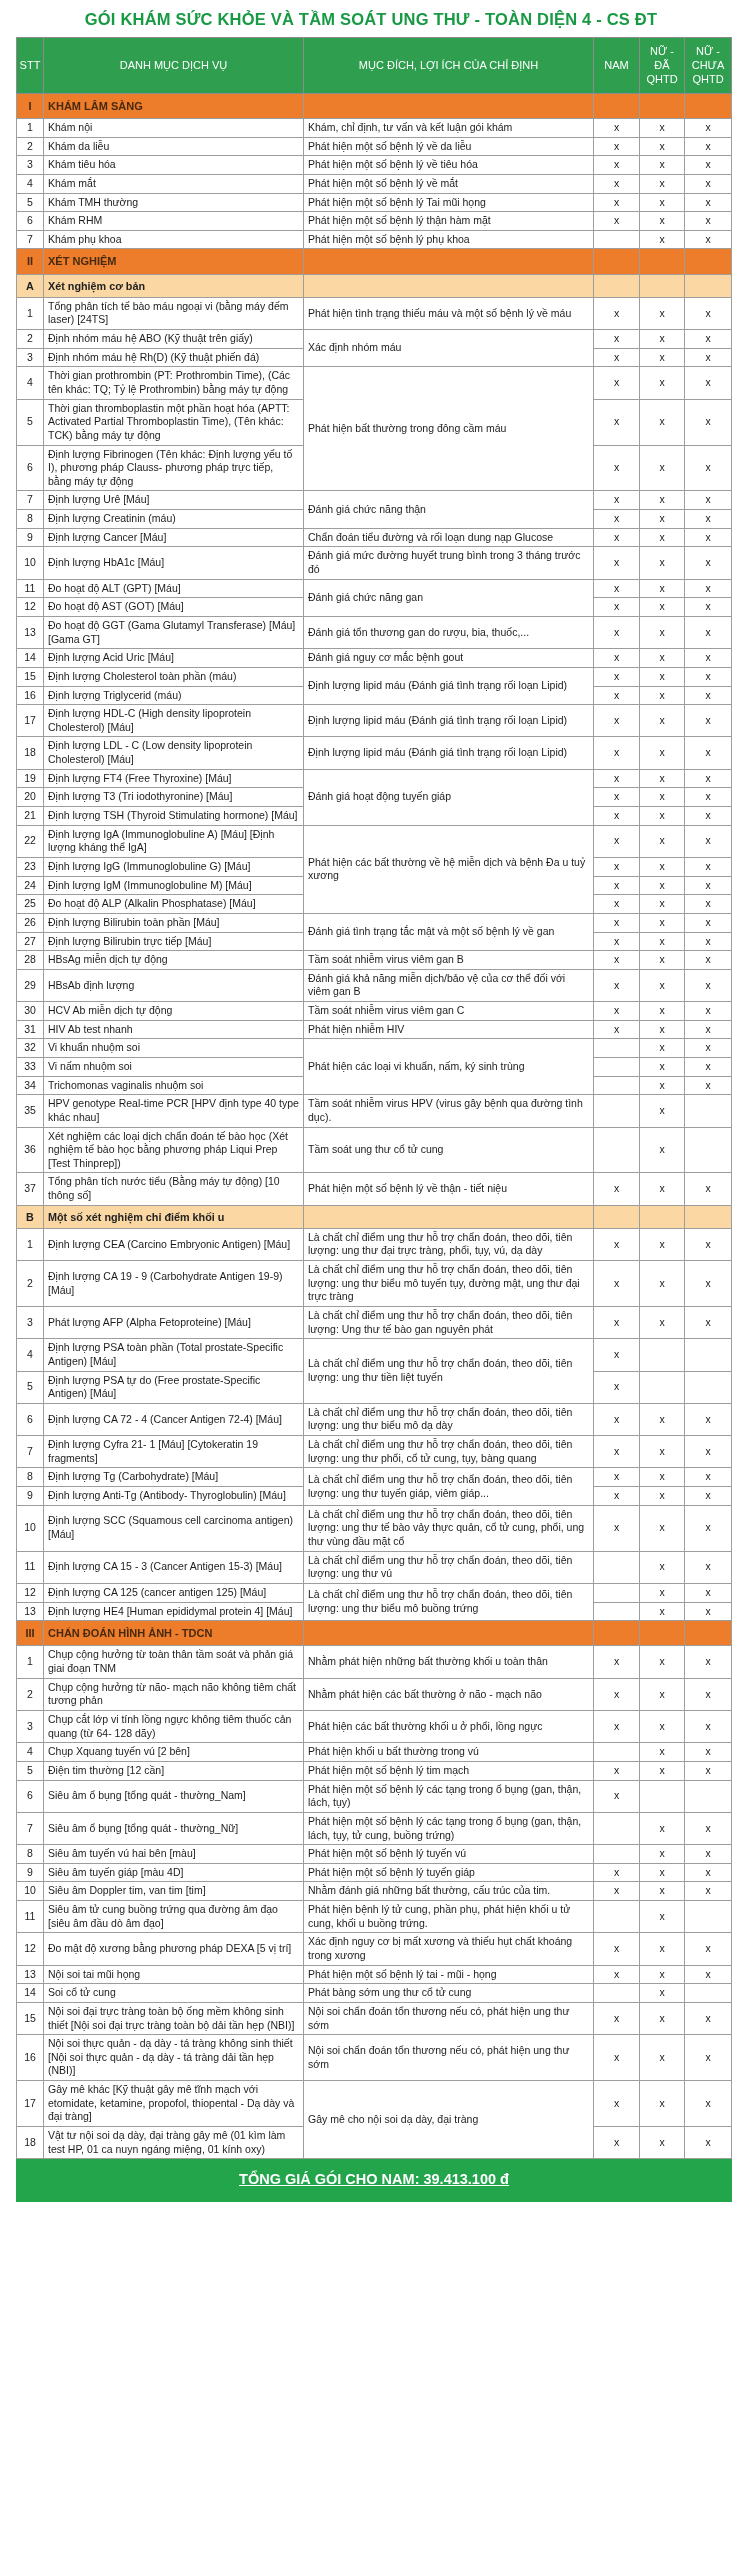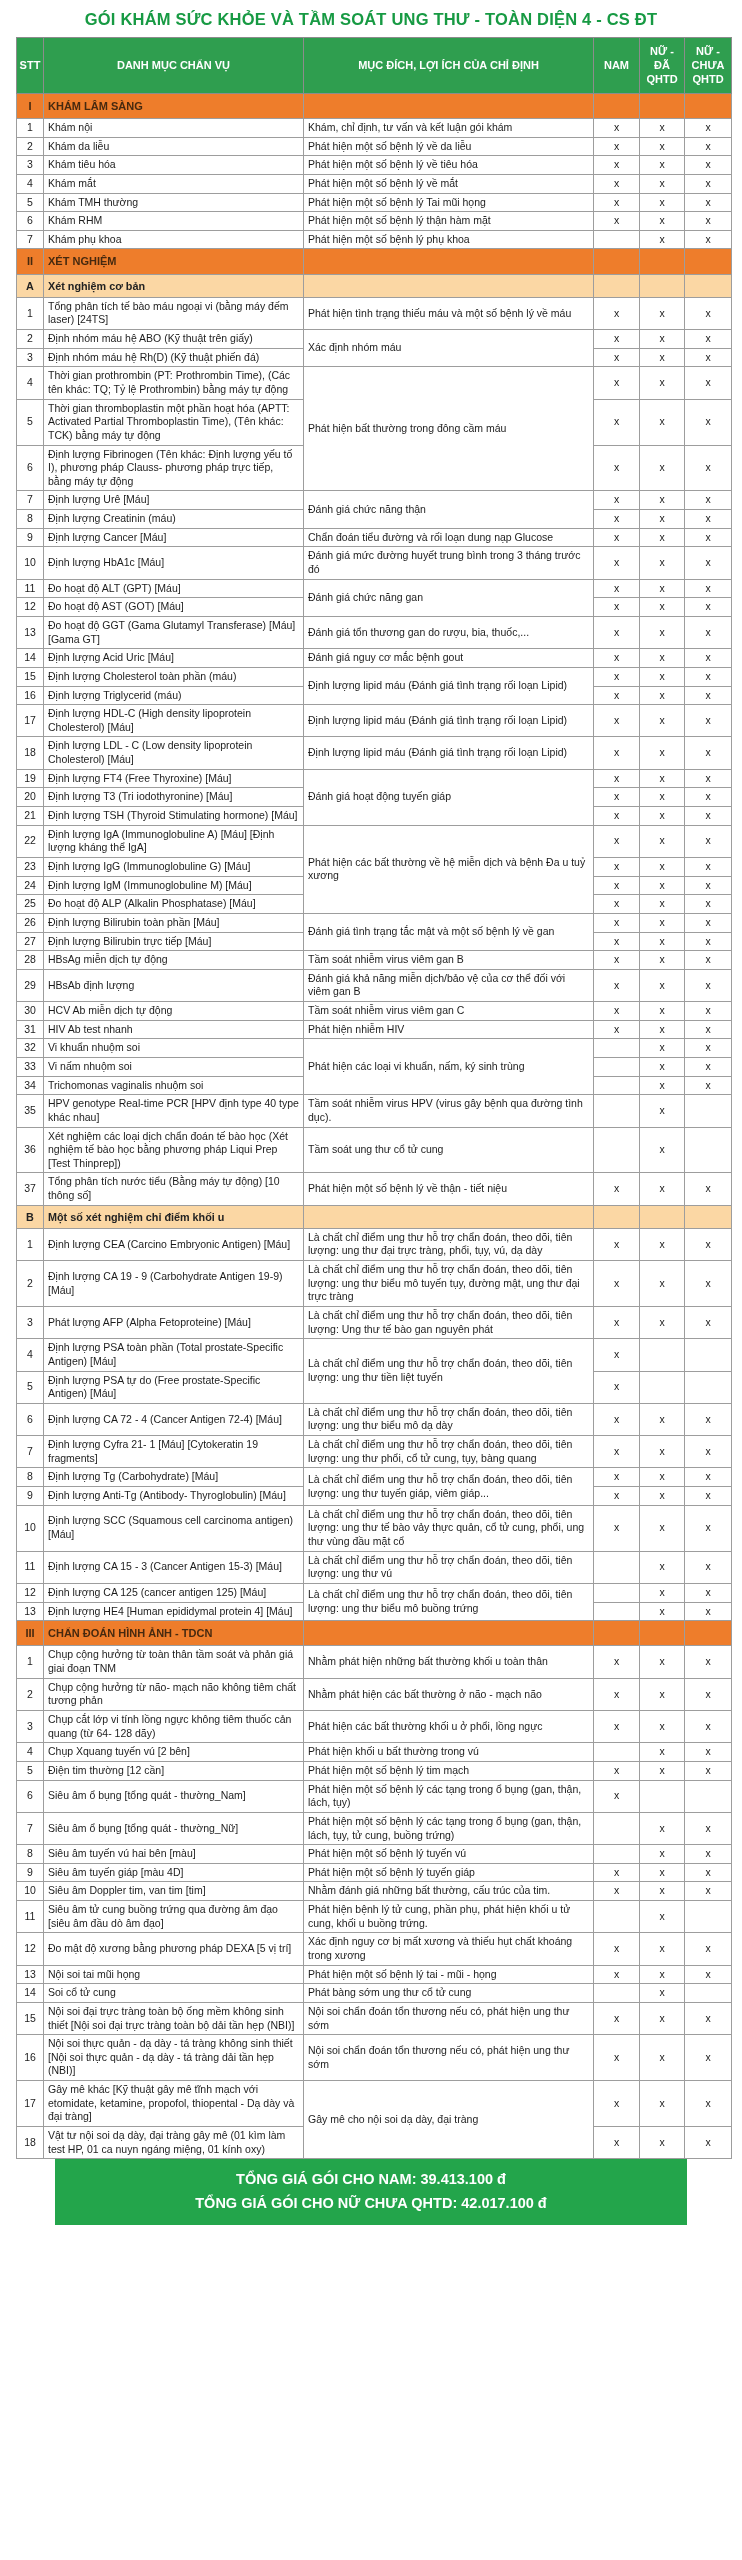--- a/index.html
+++ b/index.html
@@ -24,21 +24,21 @@
     border:1px solid #9d9d9d;
     padding:2px 4px;
     font-size:10.5px;
     line-height:1.3;
     vertical-align:middle;
     word-wrap:break-word;
   }
   table.pkg th{
     background:#2f9e4f;
     color:#ffffff;
-    font-weight:bold;
+    font-weight:normal;
     text-align:center;
     font-size:11px;
     padding:6px 2px;
     border-color:#8c8c8c;
   }
   col.c-stt{width:27px;}
   col.c-svc{width:260px;}
   col.c-pur{width:290px;}
   col.c-nam{width:46px;}
   col.c-nda{width:45px;}
@@ -53,29 +53,30 @@
   tr.sub td{
     background:#fbd7a4;
     color:#222222;
     font-weight:bold;
     font-size:10.8px;
     padding:4px 4px;
   }
   td.stt, td.mark{text-align:center;}
   td.svc, td.pur{text-align:left;}
   .footer{
-    width:632px;
+    width:716px;
     margin:0 auto;
     background:#23a54b;
     color:#ffffff;
     font-weight:bold;
     text-align:center;
     font-size:14.5px;
     line-height:1.6;
     padding:9px 0 10px;
+    text-decoration:underline;
   }
 </style>
 </head>
 <body>
 
 <div class="page">
 
   <h1 class="title">GÓI KHÁM SỨC KHỎE VÀ TẦM SOÁT UNG THƯ - TOÀN DIỆN 4 - CS ĐT</h1>
 
   <table class="pkg">
@@ -83,21 +84,21 @@
       <col class="c-stt">
         <col class="c-svc">
         <col class="c-pur">
       <col class="c-nam">
         <col class="c-nda">
         <col class="c-nch">
     </colgroup>
     <thead>
       <tr>
         <th>STT</th>
-        <th>DANH MỤC CHẨN VỤ</th>
+        <th>DANH MỤC DỊCH VỤ</th>
         <th>MỤC ĐÍCH, LỢI ÍCH CỦA CHỈ ĐỊNH</th>
         <th>NAM</th>
         <th>NỮ - ĐÃ QHTD</th>
         <th>NỮ - CHƯA QHTD</th>
       </tr>
     </thead>
     <tbody id="tbody">
         <tr class="sec">
           <td class="stt">I</td>
           <td class="svc">KHÁM LÂM SÀNG</td>
@@ -718,16 +719,15 @@
           <td class="svc">Vật tư nội soi dạ dày, đại tràng gây mê (01 kìm làm test HP, 01 ca nuyn ngáng miệng, 01 kính oxy)</td>
           <td class="mark">x</td>
           <td class="mark">x</td>
           <td class="mark">x</td>
         </tr>
       </tbody>
   </table>
 
   <div class="footer">
     <div>TỔNG GIÁ GÓI CHO NAM: 39.413.100 đ</div>
-    <div>TỔNG GIÁ GÓI CHO NỮ CHƯA QHTD: 42.017.100 đ</div>
   </div>
 
 </div>
 
 </body></html>

